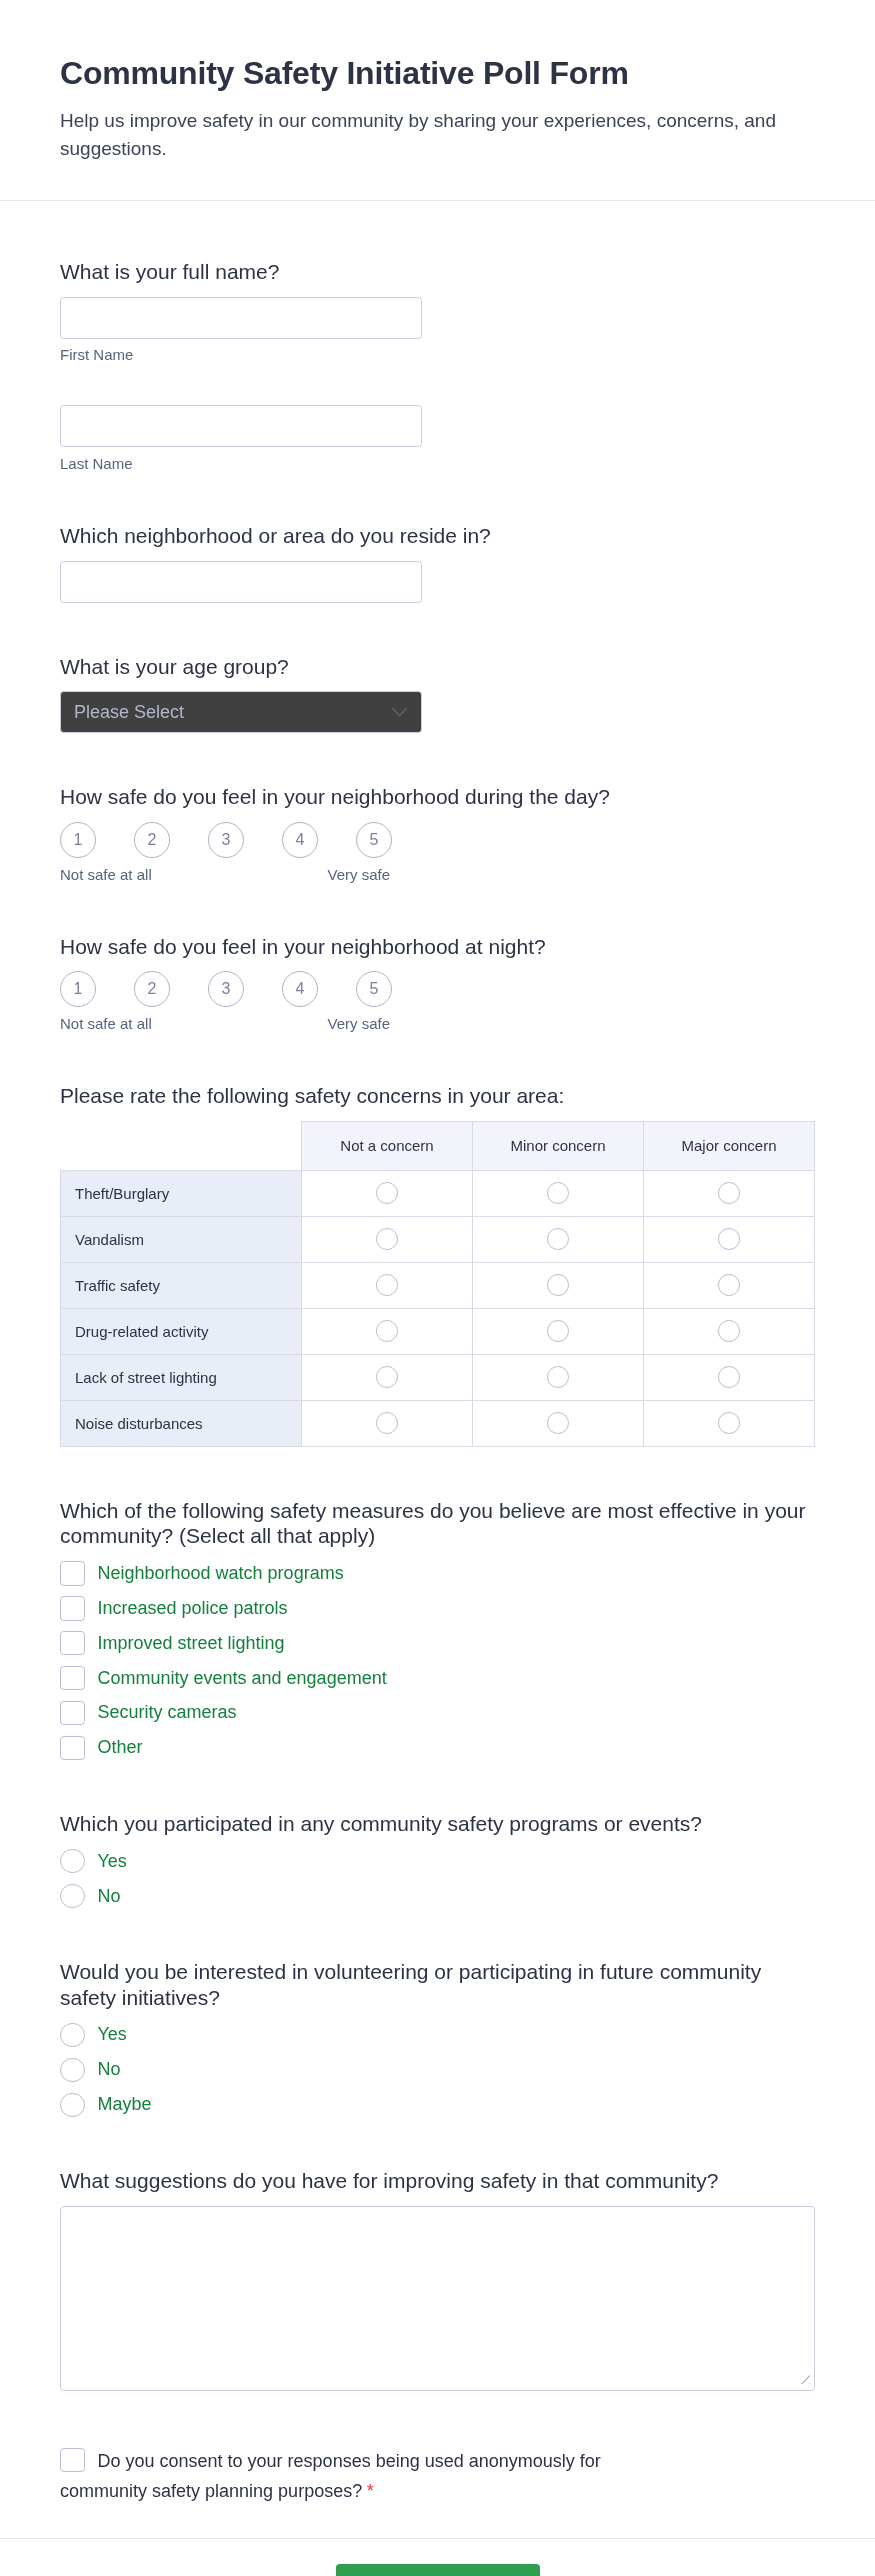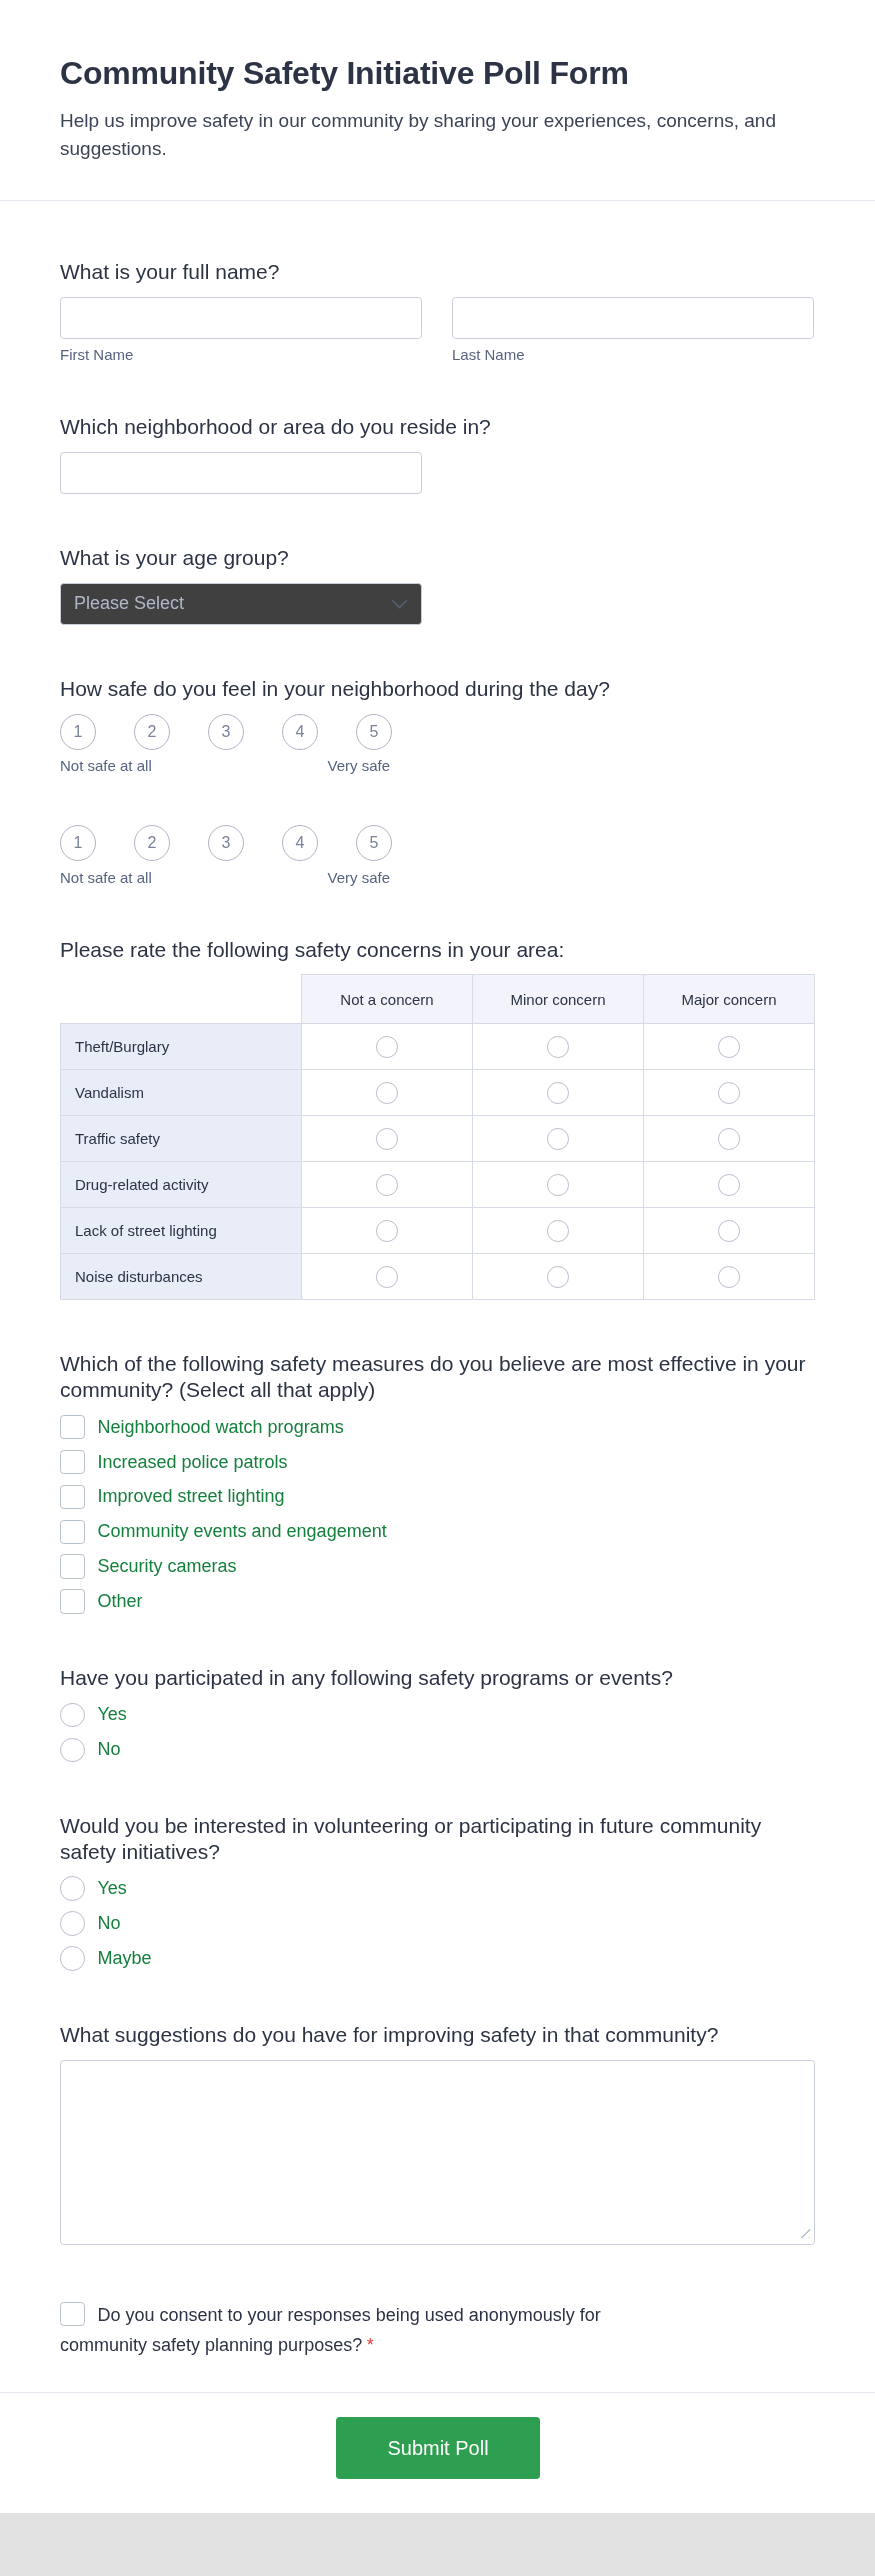--- a/index.html
+++ b/index.html
@@ -27,21 +27,21 @@
   .q-label {
     font-size: 21px; font-weight: 500; color: #2c3345;
     line-height: 1.22; margin-bottom: 12.2px; max-width: 763px;
   }
 
   .text-input {
     width: 362px; height: 42px; border: 0.9px solid #c8cedb; border-radius: 3.8px;
     font-size: 18px; padding: 0 11.3px; color: #2c3345; background: #fff;
     font-family: inherit; outline: none;
   }
-  .name-row { display: flex; gap: 30px; }
+  .name-row { display: flex; gap: 42px; flex-direction: column; }
   .sublabel { margin-top: 7.5px; font-size: 15px; color: #57647e; }
 
   .select {
     position: relative; width: 362px; height: 42px;
     border: 0.9px solid #c8cedb; border-radius: 3.8px; background: #404040;
     display: flex; align-items: center; padding: 0 13px; cursor: pointer;
   }
   .select .placeholder { flex: 1; font-size: 18px; color: #b0b7c9; }
   .select svg { flex: none; }
 
@@ -161,20 +161,21 @@
         <div class="scale-circle">4</div>
         <div class="scale-circle">5</div>
       </div>
       <div class="scale-labels">
         <span>Not safe at all</span>
         <span>Very safe</span>
       </div>
     </section>
 
     <section class="question">
+      <div class="q-label">How safe do you feel in your neighborhood at night?</div>
       <div class="scale-circles">
         <div class="scale-circle">1</div>
         <div class="scale-circle">2</div>
         <div class="scale-circle">3</div>
         <div class="scale-circle">4</div>
         <div class="scale-circle">5</div>
       </div>
       <div class="scale-labels">
         <span>Not safe at all</span>
         <span>Very safe</span>
@@ -261,21 +262,21 @@
         <span class="checkbox"></span>
         <span class="option-label">Security cameras</span>
       </div>
       <div class="option-row">
         <span class="checkbox"></span>
         <span class="option-label">Other</span>
       </div>
     </section>
 
     <section class="question">
-      <div class="q-label">Have you participated in any following safety programs or events?</div>
+      <div class="q-label">Which you participated in any community safety programs or events?</div>
       <div class="option-row">
         <span class="radio"></span>
         <span class="option-label">Yes</span>
       </div>
       <div class="option-row">
         <span class="radio"></span>
         <span class="option-label">No</span>
       </div>
     </section>
 

